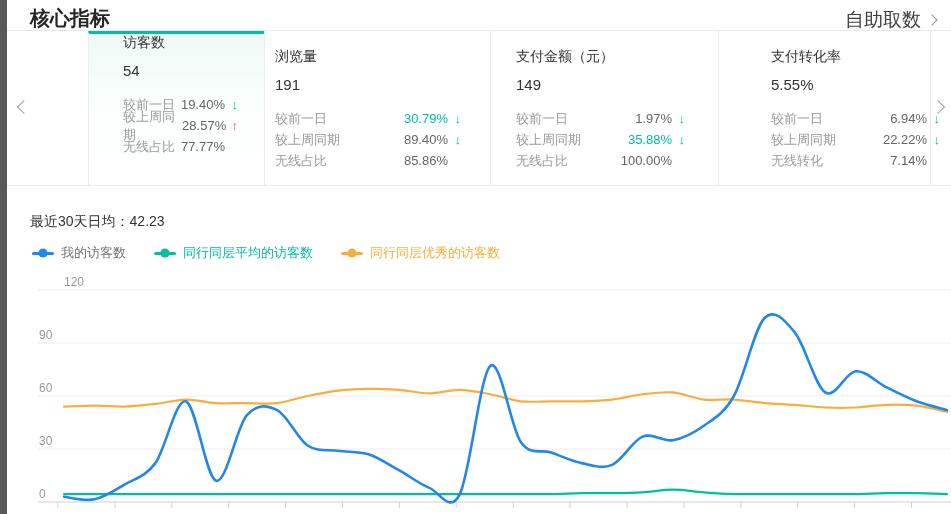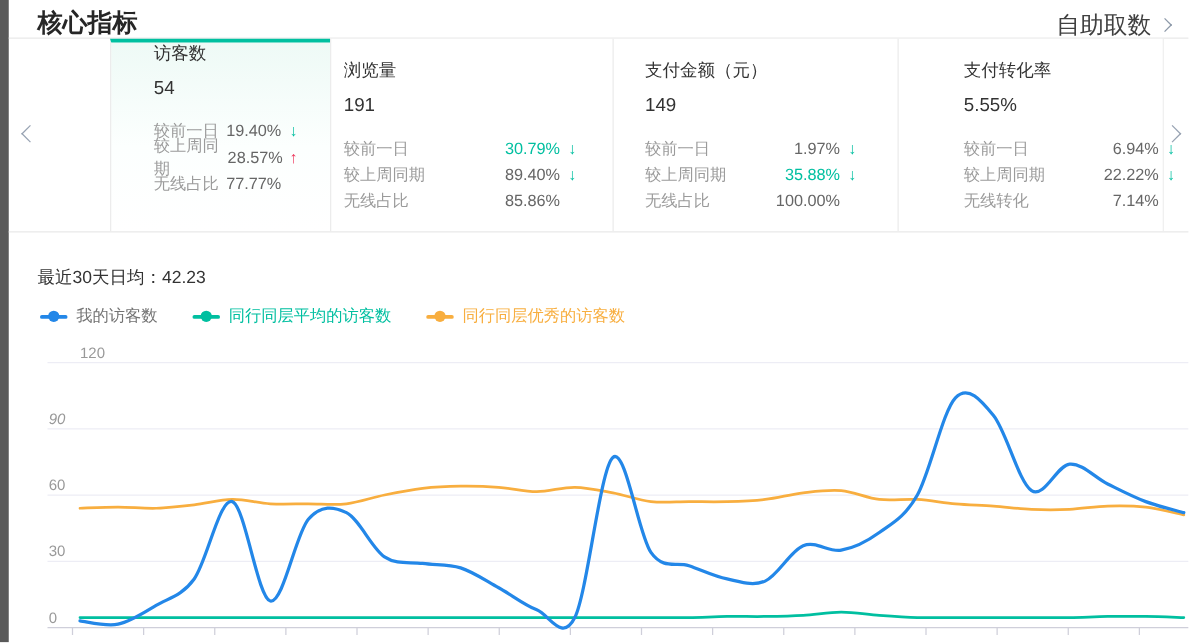--- a/index.html
+++ b/index.html
@@ -203,15 +203,15 @@
       <line x1="797.6999999999999" x2="797.6999999999999" y1="232" y2="238" stroke="#CFCFDA" stroke-width="1"></line>
       <line x1="854.6" x2="854.6" y1="232" y2="238" stroke="#CFCFDA" stroke-width="1"></line>
       <line x1="911.5" x2="911.5" y1="232" y2="238" stroke="#CFCFDA" stroke-width="1"></line>
       <path d="M 64,136.60000000000002 C 69.075,136.45277777777778 84.3,135.71666666666667 94.45,135.71666666666667 C 104.60000000000001,135.71666666666667 114.75,136.89444444444447 124.9,136.60000000000002 C 135.05,136.30555555555557 145.2,135.12777777777777 155.35,133.95 C 165.5,132.7722222222222 175.65,129.68055555555554 185.8,129.53333333333333 C 195.95000000000002,129.38611111111112 206.1,132.47777777777776 216.25,133.06666666666666 C 226.4,133.65555555555557 236.54999999999998,133.06666666666666 246.7,133.06666666666666 C 256.84999999999997,133.06666666666666 267,134.24444444444444 277.15,133.06666666666666 C 287.29999999999995,131.88888888888889 297.45000000000005,128.0611111111111 307.6,126 C 317.75,123.9388888888889 327.90000000000003,121.87777777777778 338.05,120.7 C 348.2,119.52222222222223 358.35,119.08055555555556 368.5,118.93333333333334 C 378.65,118.78611111111111 388.8,119.08055555555556 398.95,119.81666666666668 C 409.09999999999997,120.55277777777779 419.25,123.35000000000001 429.4,123.35000000000001 C 439.54999999999995,123.35000000000001 449.69999999999993,119.66944444444445 459.84999999999997,119.81666666666668 C 470,119.9638888888889 480.15,122.31944444444444 490.3,124.23333333333333 C 500.45000000000005,126.14722222222223 510.6,130.12222222222223 520.75,131.3 C 530.9,132.4777777777778 541.0500000000001,131.3 551.2,131.3 C 561.35,131.3 571.5,131.59444444444446 581.65,131.3 C 591.8,131.00555555555556 601.95,130.7111111111111 612.1,129.53333333333333 C 622.25,128.35555555555555 632.4,125.41111111111111 642.55,124.23333333333333 C 652.6999999999999,123.05555555555556 662.85,121.58333333333334 673,122.46666666666667 C 683.15,123.35 693.3,128.35555555555555 703.4499999999999,129.53333333333333 C 713.5999999999999,130.7111111111111 723.75,128.94444444444446 733.9,129.53333333333333 C 744.05,130.1222222222222 754.2,132.18333333333334 764.35,133.06666666666666 C 774.5,133.95 784.65,134.09722222222223 794.8,134.83333333333334 C 804.9499999999999,135.56944444444446 815.1,137.04166666666669 825.25,137.48333333333335 C 835.4,137.925 845.55,137.925 855.6999999999999,137.48333333333335 C 865.8499999999999,137.04166666666669 876,135.1277777777778 886.15,134.83333333333334 C 896.3,134.5388888888889 906.45,134.5388888888889 916.6,135.71666666666667 C 926.75,136.89444444444445 941.9749999999999,140.86944444444444 947.05,141.9" fill="none" stroke="#F8AE3F" stroke-width="2.2" stroke-linecap="round"></path>
       <path d="M 64,224.05 C 69.075,224.05 84.3,224.05 94.45,224.05 C 104.60000000000001,224.05 114.75,224.05 124.9,224.05 C 135.05,224.05 145.2,224.05 155.35,224.05 C 165.5,224.05 175.65,224.05 185.8,224.05 C 195.95000000000002,224.05 206.1,224.05 216.25,224.05 C 226.4,224.05 236.54999999999998,224.05 246.7,224.05 C 256.84999999999997,224.05 267,224.05 277.15,224.05 C 287.29999999999995,224.05 297.45000000000005,224.05 307.6,224.05 C 317.75,224.05 327.90000000000003,224.05 338.05,224.05 C 348.2,224.05 358.35,224.05 368.5,224.05 C 378.65,224.05 388.8,224.05 398.95,224.05 C 409.09999999999997,224.05 419.25,224.05 429.4,224.05 C 439.54999999999995,224.05 449.69999999999993,224.05 459.84999999999997,224.05 C 470,224.05 480.15,224.05 490.3,224.05 C 500.45000000000005,224.05 510.6,224.05 520.75,224.05 C 530.9,224.05 541.0500000000001,224.19722222222225 551.2,224.05 C 561.35,223.90277777777777 571.5,223.31388888888887 581.65,223.16666666666666 C 591.8,223.01944444444445 601.95,223.31388888888887 612.1,223.16666666666666 C 622.25,223.01944444444445 632.4,222.8722222222222 642.55,222.28333333333333 C 652.6999999999999,221.69444444444446 662.85,219.63333333333333 673,219.63333333333333 C 683.15,219.63333333333333 693.3,221.54722222222222 703.4499999999999,222.28333333333333 C 713.5999999999999,223.01944444444445 723.75,223.75555555555556 733.9,224.05 C 744.05,224.34444444444446 754.2,224.05 764.35,224.05 C 774.5,224.05 784.65,224.05 794.8,224.05 C 804.9499999999999,224.05 815.1,224.05 825.25,224.05 C 835.4,224.05 845.55,224.19722222222225 855.6999999999999,224.05 C 865.8499999999999,223.90277777777777 876,223.31388888888887 886.15,223.16666666666666 C 896.3,223.01944444444445 906.45,223.01944444444445 916.6,223.16666666666666 C 926.75,223.31388888888887 941.9749999999999,223.90277777777777 947.05,224.05" fill="none" stroke="#00BFA0" stroke-width="2.2" stroke-linecap="round"></path>
       <path d="M 64,226.7 C 69.075,227.14166666666665 84.3,231.4111111111111 94.45,229.35 C 104.60000000000001,227.2888888888889 114.75,220.36944444444447 124.9,214.33333333333334 C 135.05,208.29722222222222 145.2,206.97222222222223 155.35,193.13333333333333 C 165.5,179.29444444444442 175.65,128.35555555555555 185.8,131.3 C 195.95000000000002,134.24444444444447 206.1,208.44444444444446 216.25,210.8 C 226.4,213.15555555555557 236.54999999999998,157.2111111111111 246.7,145.43333333333334 C 256.84999999999997,133.65555555555557 267,135.12777777777777 277.15,140.13333333333333 C 287.29999999999995,145.13888888888889 297.45000000000005,168.69444444444446 307.6,175.46666666666667 C 317.75,182.23888888888888 327.90000000000003,179.29444444444442 338.05,180.76666666666665 C 348.2,182.23888888888888 358.35,181.06111111111113 368.5,184.3 C 378.65,187.5388888888889 388.8,194.60555555555555 398.95,200.2 C 409.09999999999997,205.79444444444442 419.25,213.89166666666668 429.4,217.86666666666667 C 439.54999999999995,221.84166666666667 449.69999999999993,244.36666666666667 459.84999999999997,224.05 C 470,203.73333333333335 480.15,104.65277777777779 490.3,95.96666666666667 C 500.45000000000005,87.28055555555555 510.6,157.50555555555556 520.75,171.93333333333334 C 530.9,186.36111111111111 541.0500000000001,179 551.2,182.53333333333333 C 561.35,186.06666666666666 571.5,191.07222222222222 581.65,193.13333333333333 C 591.8,195.19444444444443 601.95,199.31666666666666 612.1,194.9 C 622.25,190.48333333333335 632.4,170.75555555555553 642.55,166.63333333333333 C 652.6999999999999,162.51111111111112 662.85,171.93333333333334 673,170.16666666666669 C 683.15,168.40000000000003 693.3,163.39444444444445 703.4499999999999,156.03333333333333 C 713.5999999999999,148.67222222222222 723.75,143.9611111111111 733.9,126 C 744.05,108.03888888888889 754.2,58.86666666666668 764.35,48.26666666666668 C 774.5,37.66666666666668 784.65,50.03333333333334 794.8,62.400000000000006 C 804.9499999999999,74.76666666666667 815.1,115.9888888888889 825.25,122.46666666666667 C 835.4,128.94444444444446 845.55,102.15 855.6999999999999,101.26666666666668 C 865.8499999999999,100.38333333333335 876,112.16111111111111 886.15,117.16666666666667 C 896.3,122.17222222222223 906.45,127.47222222222223 916.6,131.3 C 926.75,135.1277777777778 941.9749999999999,138.6611111111111 947.05,140.13333333333333" fill="none" stroke="#2387E8" stroke-width="2.6" stroke-linecap="round"></path>
     </svg>
 <div class="y-label" style="top: 487px;">0</div>
     <div class="y-label" style="top: 434px;">30</div>
     <div class="y-label" style="top: 381px;">60</div>
-    <div class="y-label" style="top: 328px; font-style: italic;">90</div>
+    <div class="y-label" style="top: 328px;">90</div>
     <div class="y-label" style="top: 275px; margin-left: 25px;">120</div>
   </div>
 
 </body></html>

